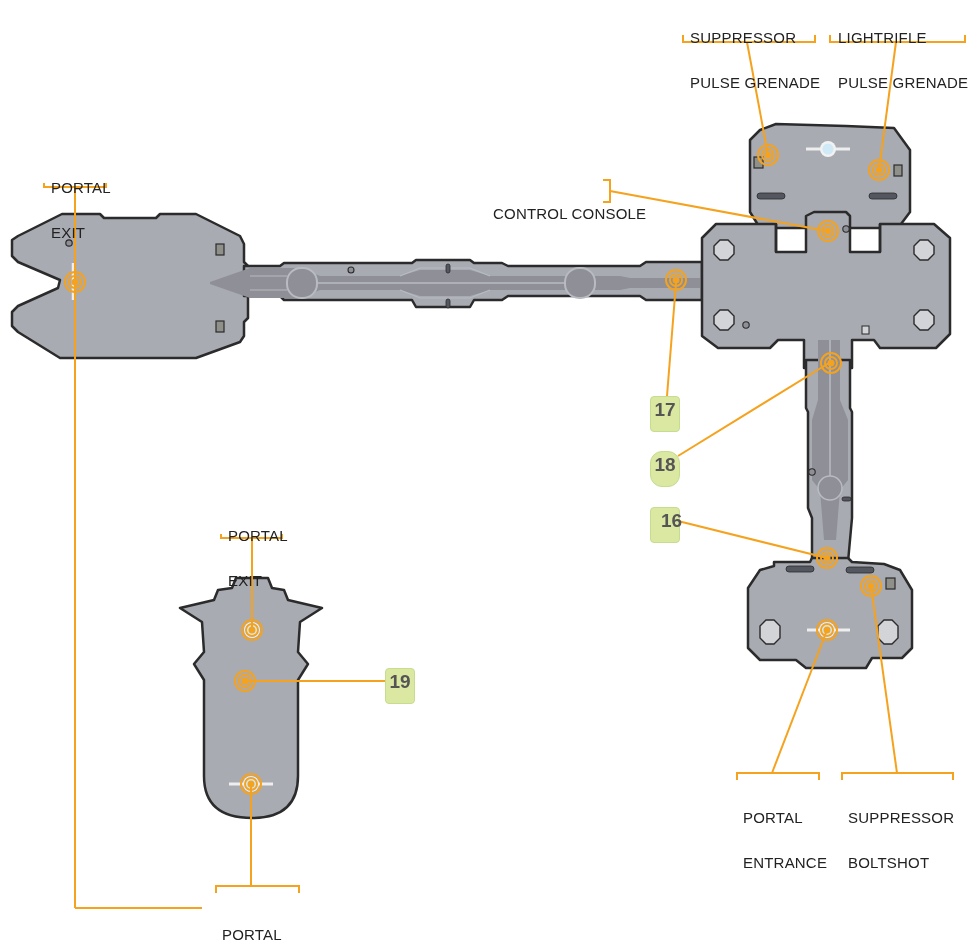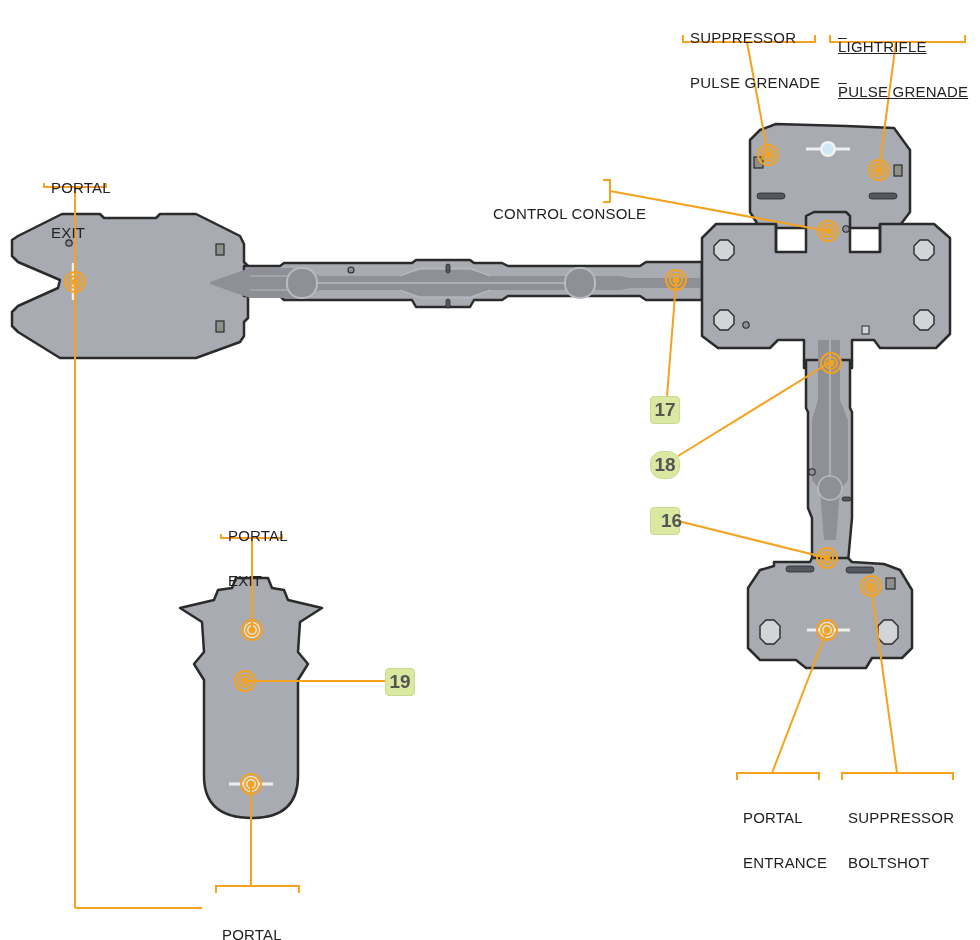--- a/index.html
+++ b/index.html
@@ -1,19 +1,19 @@
 <!DOCTYPE html>
 <html><head>
 <meta charset="utf-8">
 <style>
   html, body { margin: 0; padding: 0; background: #ffffff; }
   body { width: 980px; height: 940px; position: relative; overflow: hidden; font-family: "Liberation Sans", sans-serif; }
   #map { position: absolute; left: 0; top: 0; }
   .lbl { position: absolute; font-family: "Liberation Sans", sans-serif; font-size: 15px; line-height: 15px; color: #222222; letter-spacing: 0.2px; white-space: pre; }
-  .num { position: absolute; width: 30px; height: 28px; background: #dbe8a2; border: 1.5px solid #c6dc8e; border-radius: 4px; box-sizing: border-box;
+  .num { position: absolute; width: 30px; height: 36px; background: #dbe8a2; border: 1.5px solid #c6dc8e; border-radius: 4px; box-sizing: border-box;
          font-family: "Liberation Sans", sans-serif; font-weight: bold; font-size: 19px; line-height: 26px; text-align: center; color: #555555; }
 </style>
 </head>
 <body>
 
 <svg id="map" width="980" height="940" viewBox="0 0 980 940">
   <defs>
     <g id="target">
       <circle r="10" fill="none" stroke="#f5a21e" stroke-width="2"></circle>
       <circle r="6" fill="none" stroke="#f5a21e" stroke-width="2"></circle>
@@ -157,21 +157,21 @@
     <use href="#target" x="252" y="630"></use>
     <use href="#target" x="245" y="681"></use>
     <use href="#target" x="251" y="784"></use>
   </g>
 </svg>
 
 <div class="lbl" style="left:690px;top:0px;">
   <div>SUPPRESSOR</div>
   <div>PULSE GRENADE</div>
 </div>
-<div class="lbl" style="left:838px;top:9px;text-decoration:underline;">
+<div class="lbl" style="left:838px;top:0px;">
   <div>LIGHTRIFLE</div>
   <div>PULSE GRENADE</div>
 </div>
 <div class="lbl" style="left:466px;top:176px;margin-left:27px;">
   <div>CONTROL CONSOLE</div>
 </div>
 <div class="lbl" style="left:51px;top:150px;">
   <div>PORTAL</div>
   <div>EXIT</div>
 </div>

